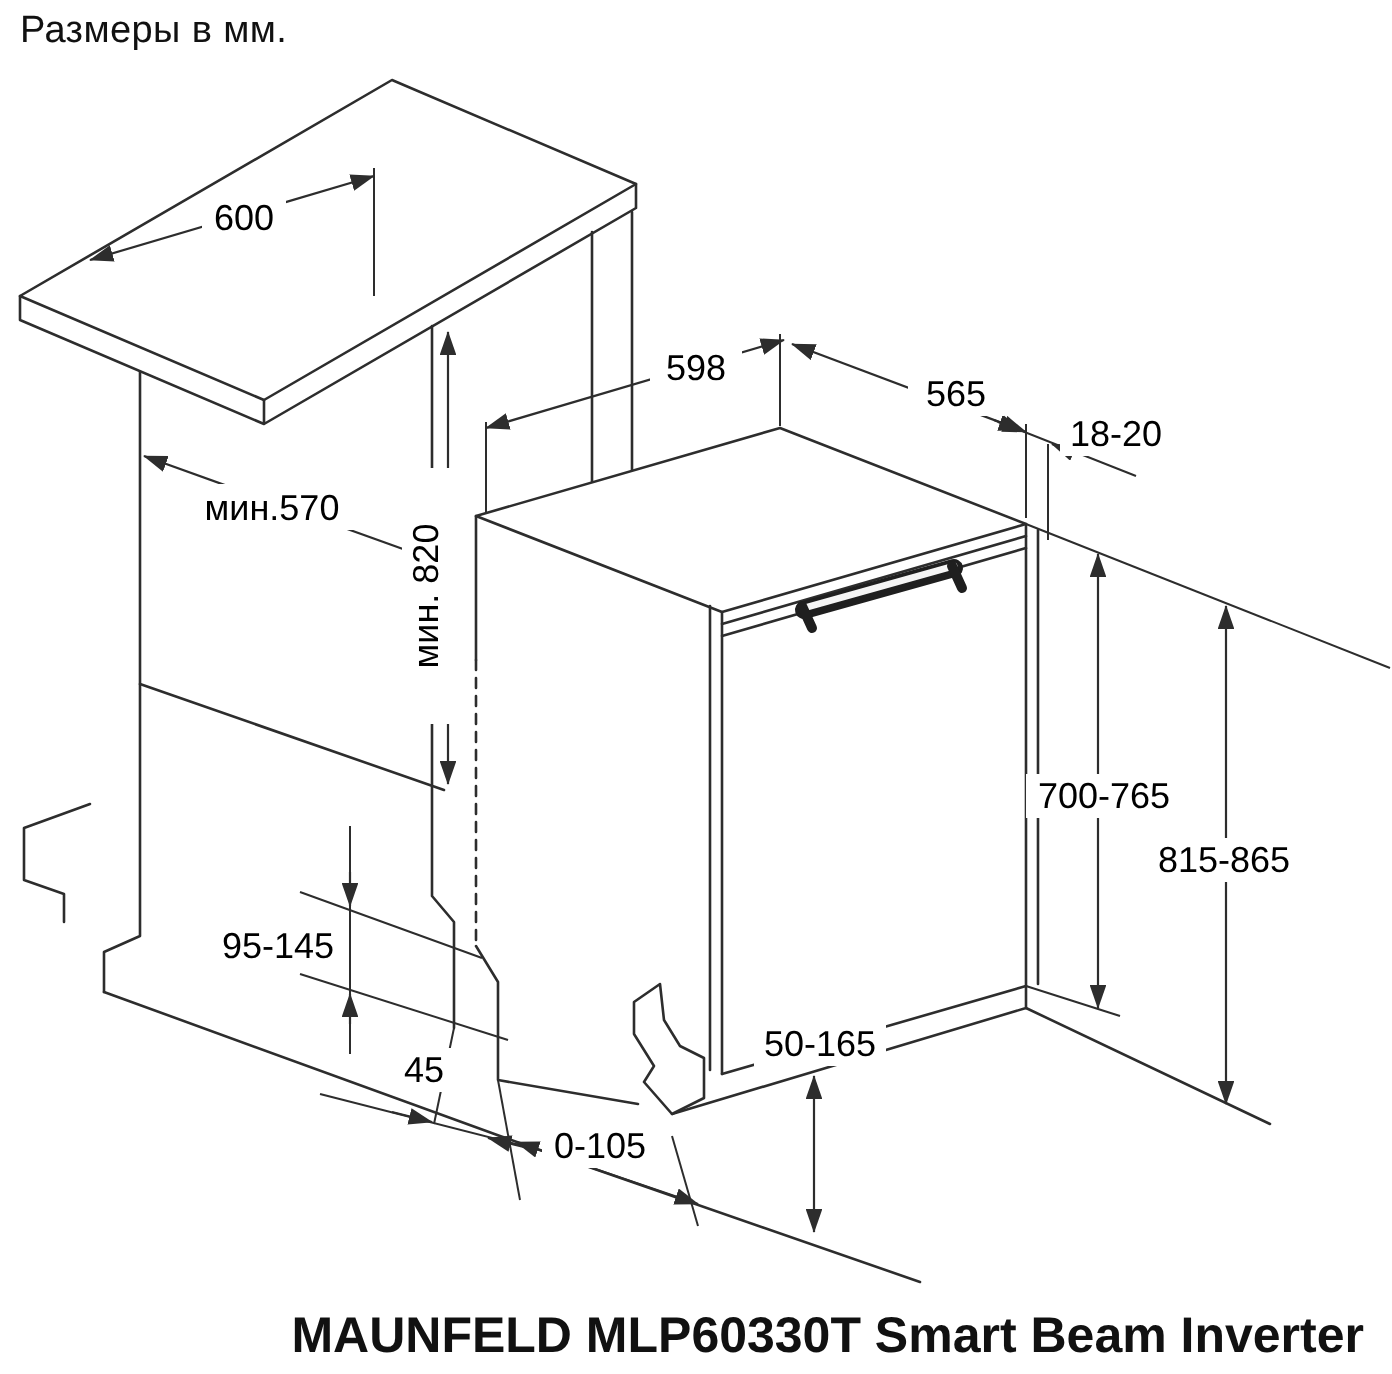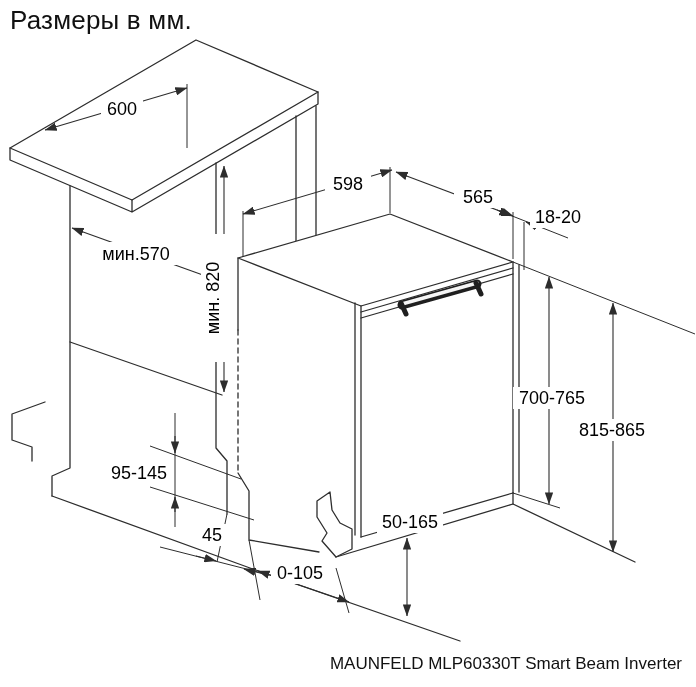--- a/index.html
+++ b/index.html
@@ -3,25 +3,25 @@
 <meta charset="utf-8">
 <style>
   html,body{margin:0;padding:0;}
   body{
     width:696px;height:687px;position:relative;overflow:hidden;
     background:#ffffff;
     font-family:"Liberation Sans", sans-serif;
   }
   .page-title{
     position:absolute;left:10px;top:5px;
-    font-size:26px;color:#111;letter-spacing:.2px;
+    font-size:19px;color:#111;letter-spacing:.2px;
   }
   .caption{
     position:absolute;right:14px;top:654px;
-    font-size:17px;color:#111;white-space:nowrap;
+    font-size:25px;color:#111;white-space:nowrap;font-weight:bold;
   }
   svg{position:absolute;left:0;top:0;}
   .ln{stroke:#2d2d2d;stroke-width:1.3;fill:none;stroke-linejoin:round;stroke-linecap:round;}
   .fillw{fill:#ffffff;}
   .dash{stroke-dasharray:5 4;}
   .ext{stroke:#2d2d2d;stroke-width:1;fill:none;}
   .dim{stroke:#2d2d2d;stroke-width:1.1;fill:none;}
   .lblbg{fill:#ffffff;stroke:none;}
   .lbl{
     font-family:"Liberation Sans", sans-serif;

